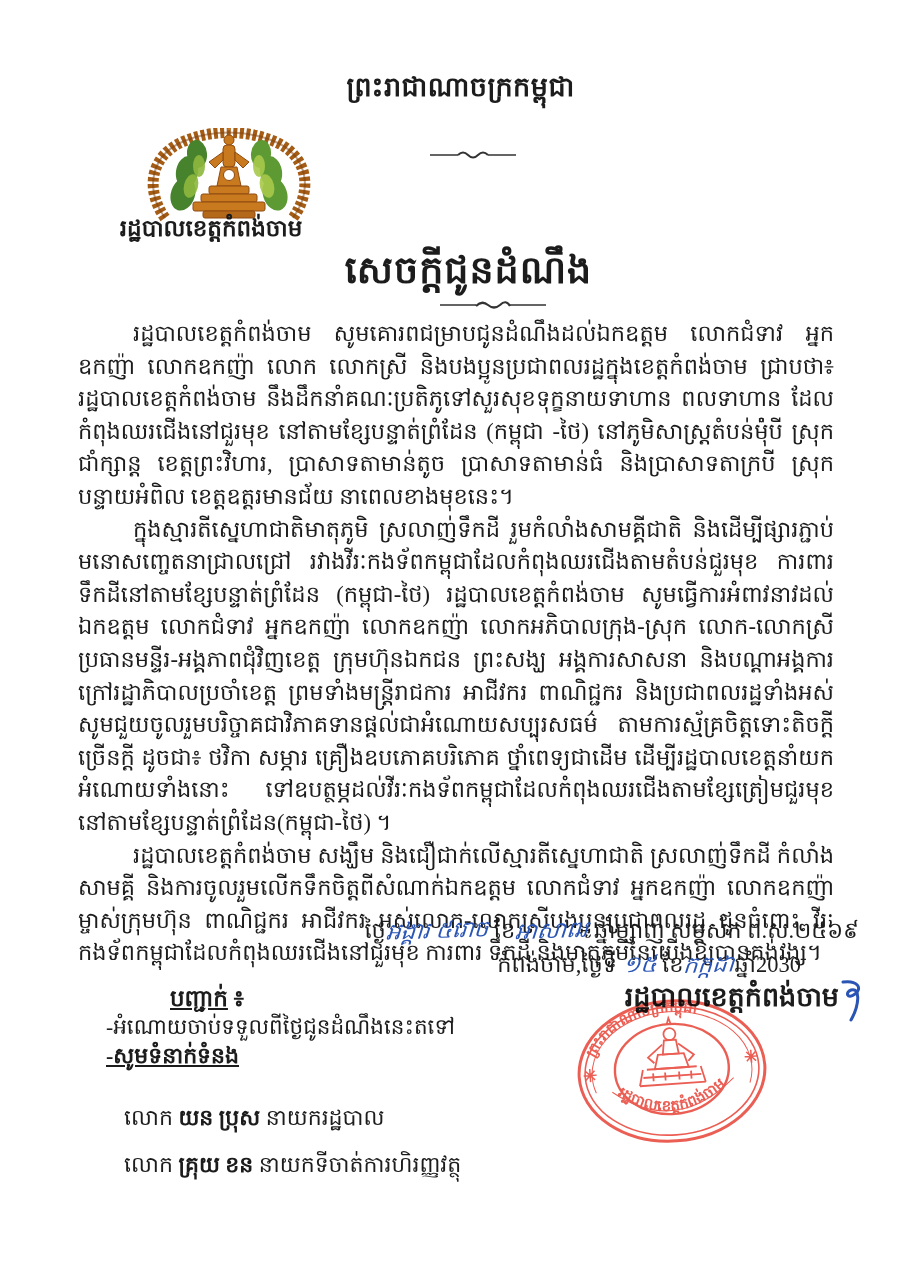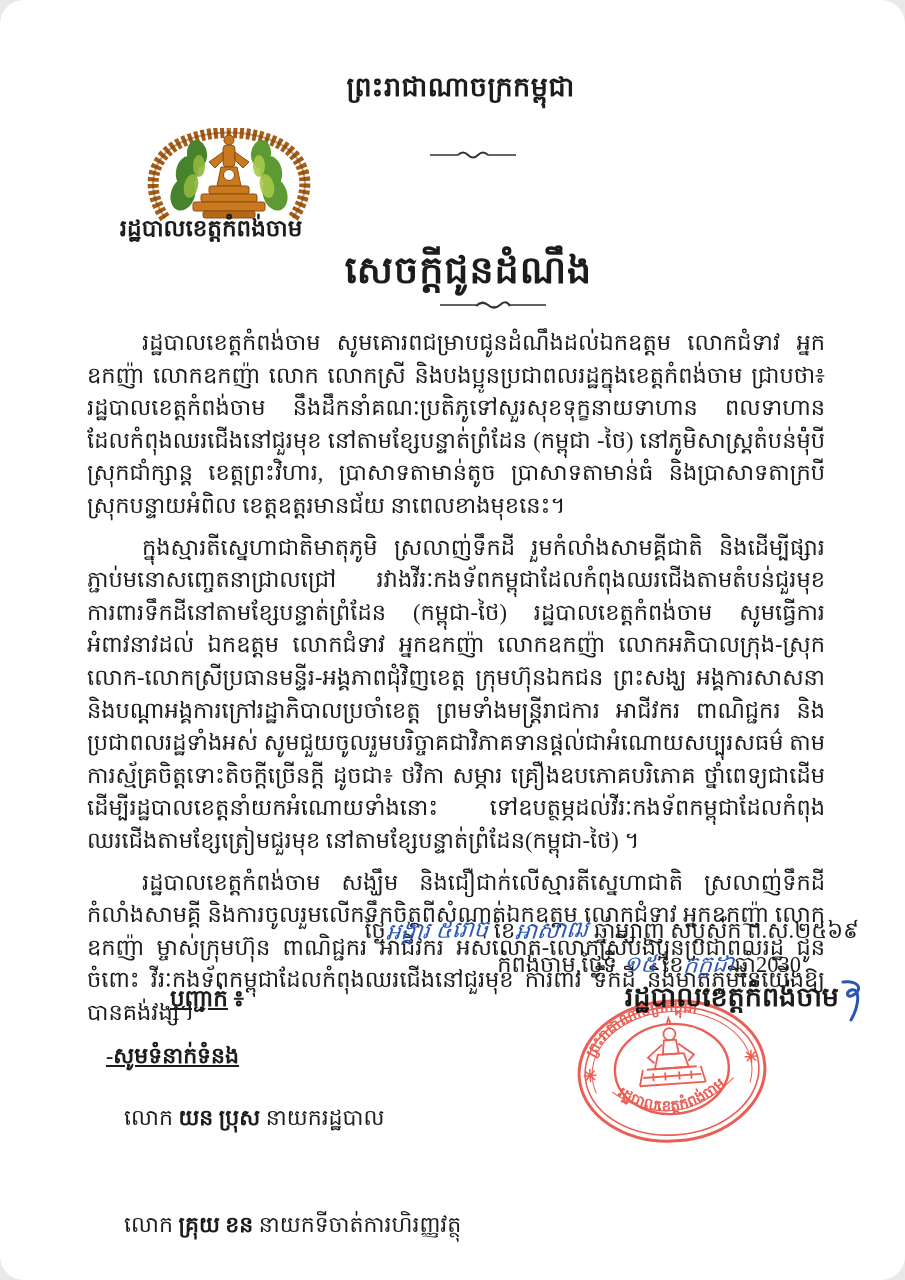--- a/index.html
+++ b/index.html
@@ -1,54 +1,53 @@
 <!DOCTYPE html>
 <html lang="km"><head>
 <meta charset="utf-8">
 <style>
   html,body{margin:0;padding:0;background:#e9e9e9;}
   .page{
     position:relative;width:905px;height:1280px;margin:0 auto;
     background:#ffffff;overflow:hidden;
     font-family:"Liberation Serif","DejaVu Serif",serif;
     color:#1c1c1c;
-    border-radius:24px;
   }
   .abs{position:absolute;}
   
   .kingdom{top:70px;left:16px;right:0;text-align:center;font-size:27px;font-weight:700;letter-spacing:.5px;}
   .motto{top:108px;left:16px;right:0;text-align:center;font-size:26px;font-weight:700;}
   .hdr-flourish{top:149px;left:428px;}
   
   .emblem{top:128px;left:143px;}
   .emblem-label{top:214px;left:96px;width:230px;text-align:center;font-size:23px;font-weight:700;}
   
   .doc-title{top:246px;left:40px;right:8px;text-align:center;font-size:38px;font-weight:700;letter-spacing:1px;}
   .title-flourish{top:299px;left:438px;}
   
   .body-text{top:318px;left:78px;width:756px;font-size:22.5px;line-height:32.6px;text-align:justify;}
-  .body-text p{margin:9px;text-indent:55px;}
+  .body-text p{margin:0;text-indent:55px;}
   
   .date-line{font-size:22.5px;white-space:nowrap;}
   .dl1{top:916px;right:46px;}
   .dl2{top:950px;right:104px;}
   .hand{color:#2a55b4;font-style:italic;display:inline-block;transform:rotate(-2deg) skewX(-6deg);font-size:23px;}
   .signer{top:980px;right:66px;font-size:27px;font-weight:700;white-space:nowrap;}
   .sig-mark{top:978px;right:40px;}
   
   .stamp{top:996px;left:573px;opacity:.88;mix-blend-mode:multiply;}
   
   .note-head{top:984px;left:130px;font-size:23px;font-weight:700;}
   .note-head .u{text-decoration:underline;margin-left:40px;}
   .note-item1{top:1013px;left:106px;font-size:21.5px;}
   .note-item2{top:1042px;left:106px;font-size:22px;font-weight:700;text-decoration:underline;}
   .contact{font-size:22px;white-space:nowrap;margin-top:33px;}
   .c1{top:1071px;left:124px;}
   .p1{top:1100px;left:162px;}
-  .c2{top:1178px;left:124px;text-align:center;}
+  .c2{top:1118px;left:124px;text-align:center;}
   .p2{top:1155px;left:162px;}
   .contact .nm{font-weight:700;}
   .phone-num{font-family:"Liberation Sans","DejaVu Sans",sans-serif;font-weight:700;font-size:21px;letter-spacing:.5px;}
 </style>
 </head>
 <body>
 
 <div class="page">
 
   <div class="abs kingdom">ព្រះរាជាណាចក្រកម្ពុជា</div>
@@ -152,20 +151,21 @@
         <path d="M74 72 H124 M70 80 H128 M66 88 H132"></path>
         <path d="M70 72 L66 88 M128 72 L132 88"></path>
         <path d="M80 76 V84 M92 76 V84 M106 76 V84 M118 76 V84"></path>
       </g>
     </g>
   </svg>
 
   <div class="abs note-head">
     <span class="u">បញ្ជាក់</span><span> ៖</span>
   </div>
+  <div class="abs note-item1">-អំណោយចាប់ទទួលពីថ្ងៃជូនដំណឹងនេះតទៅ</div>
   <div class="abs note-item2">-សូមទំនាក់ទំនង</div>
 
   <div class="abs contact c1">
     <span>លោក </span><span class="nm">យន ប្រុស</span><span> នាយករដ្ឋបាល</span>
   </div>
   <div class="abs contact c2">
     <span>លោក </span><span class="nm">គ្រុយ ខន</span><span> នាយកទីចាត់ការហិរញ្ញវត្ថុ</span>
   </div>
 
 </div>

